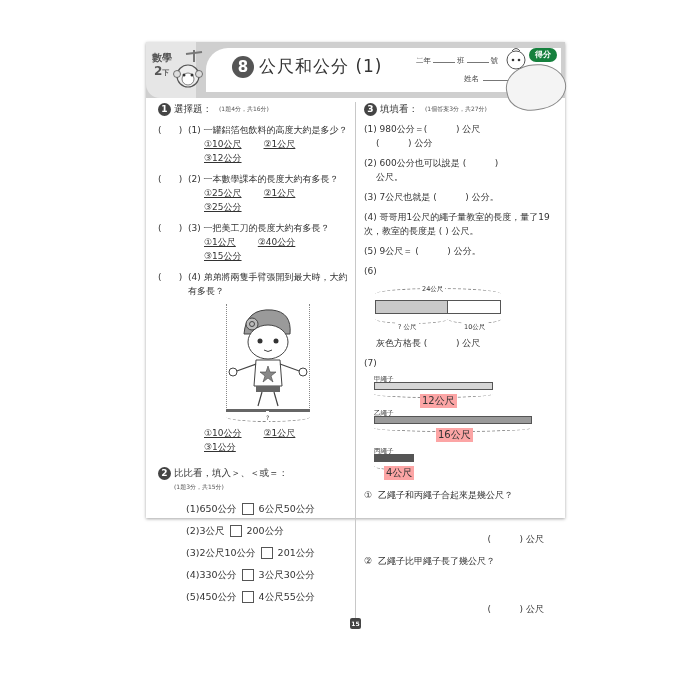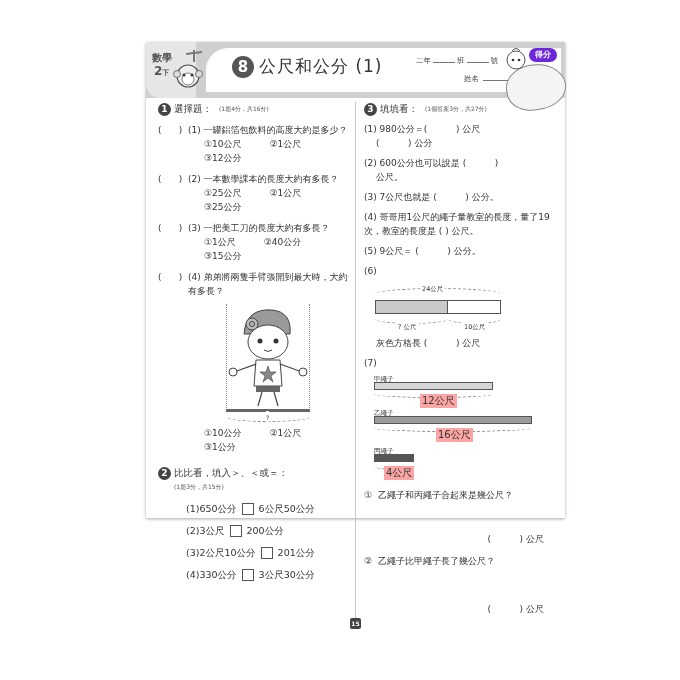--- a/index.html
+++ b/index.html
@@ -40,40 +40,40 @@
   .name-line { position: absolute; left: 270px; top: 32px; font-size: 7.5px; color: #444; white-space: nowrap; padding-left: 48px; }
   .name-line .blank { display: inline-block; width: 58px; border-bottom: 1px solid #777; margin-left: 4px; }
 
   .score-bubble {
     position: absolute; left: 360px; top: 22px; width: 60px; height: 46px;
     background: #f4f4f4; border: 1px solid #888; border-radius: 50% 60% 50% 50%;
     transform: rotate(-12deg);
   }
   .score-label {
     position: absolute; left: 383px; top: 6px; width: 28px; height: 14px;
-    font-size: 8px; font-weight: bold; color: #fff; background: #6d28d9; border-radius: 7px; text-align: center; line-height: 14px;
+    font-size: 8px; font-weight: bold; color: #fff; background: #15803d; border-radius: 7px; text-align: center; line-height: 14px;
   }
   .score-mascot { position: absolute; left: 356px; top: 4px; width: 28px; height: 24px; }
 
   .divider { position: absolute; left: 209px; top: 60px; width: 0; height: 520px; border-left: 1px solid #c8c8c8; }
 
   .col { position: absolute; top: 60px; font-size: 9px; line-height: 14px; color: #333; }
   .col.left { left: 12px; width: 192px; }
   .col.right { left: 218px; width: 190px; }
 
   .section-head { display: flex; align-items: center; gap: 3px; font-size: 9.5px; margin-bottom: 2px; white-space: nowrap; }
   .num-badge { width: 13px; height: 13px; border-radius: 50%; background: #444; color: #fff; font-size: 9px; font-weight: bold; text-align: center; line-height: 13px; flex: none; }
   .pts { font-size: 6px; color: #555; margin-left: 4px; }
   .pts-block { font-size: 6px; color: #555; margin-left: 16px; margin-top: -2px; margin-bottom: 4px; }
 
   .q { display: flex; margin-top: 7px; }
   .paren { width: 30px; flex: none; white-space: pre; }
   .qtext { flex: 1; }
   .opts { margin-left: 46px; }
-  .opts .row { display: flex; gap: 28px; white-space: nowrap; }
+  .opts .row { display: flex; gap: 22px; white-space: nowrap; text-decoration: underline; }
 
   .boy-box { position: relative; margin-left: 68px; margin-top: 6px; width: 84px; height: 118px; }
   .boy-box .vl { position: absolute; top: 0; bottom: 12px; border-left: 1px dotted #888; }
   .boy-box .floor { position: absolute; left: 0; right: 0; bottom: 10px; height: 3px; background: #666; }
   .boy-box .arc { position: absolute; left: 0; right: 0; bottom: 0; height: 10px; border-bottom: 1px dashed #888; border-radius: 0 0 50% 50%; }
   .boy-box .qm { position: absolute; bottom: -3px; left: 40px; font-size: 6px; background: #fff; }
 
   .cmp-row { display: flex; align-items: center; margin-top: 8px; white-space: nowrap; font-size: 9.5px; margin-left: 28px; }
   .cmp-box { width: 12px; height: 12px; border: 1px solid #555; margin: 0 5px; flex: none; }
 
@@ -256,20 +256,25 @@
     <div class="cmp-row">
       <span>(3)2公尺10公分</span>
       <span class="cmp-box"></span>
       <span>201公分</span>
     </div>
     <div class="cmp-row">
       <span>(4)330公分</span>
       <span class="cmp-box"></span>
       <span>3公尺30公分</span>
     </div>
+    <div class="cmp-row">
+      <span>(5)450公分</span>
+      <span class="cmp-box"></span>
+      <span>4公尺55公分</span>
+    </div>
   </div>
 
   <div class="col right">
     <div class="section-head">
       <span class="num-badge">3</span>
       <span>填填看：</span>
       <span class="pts">(1個答案3分，共27分)</span>
     </div>
 
     <div class="fill">

